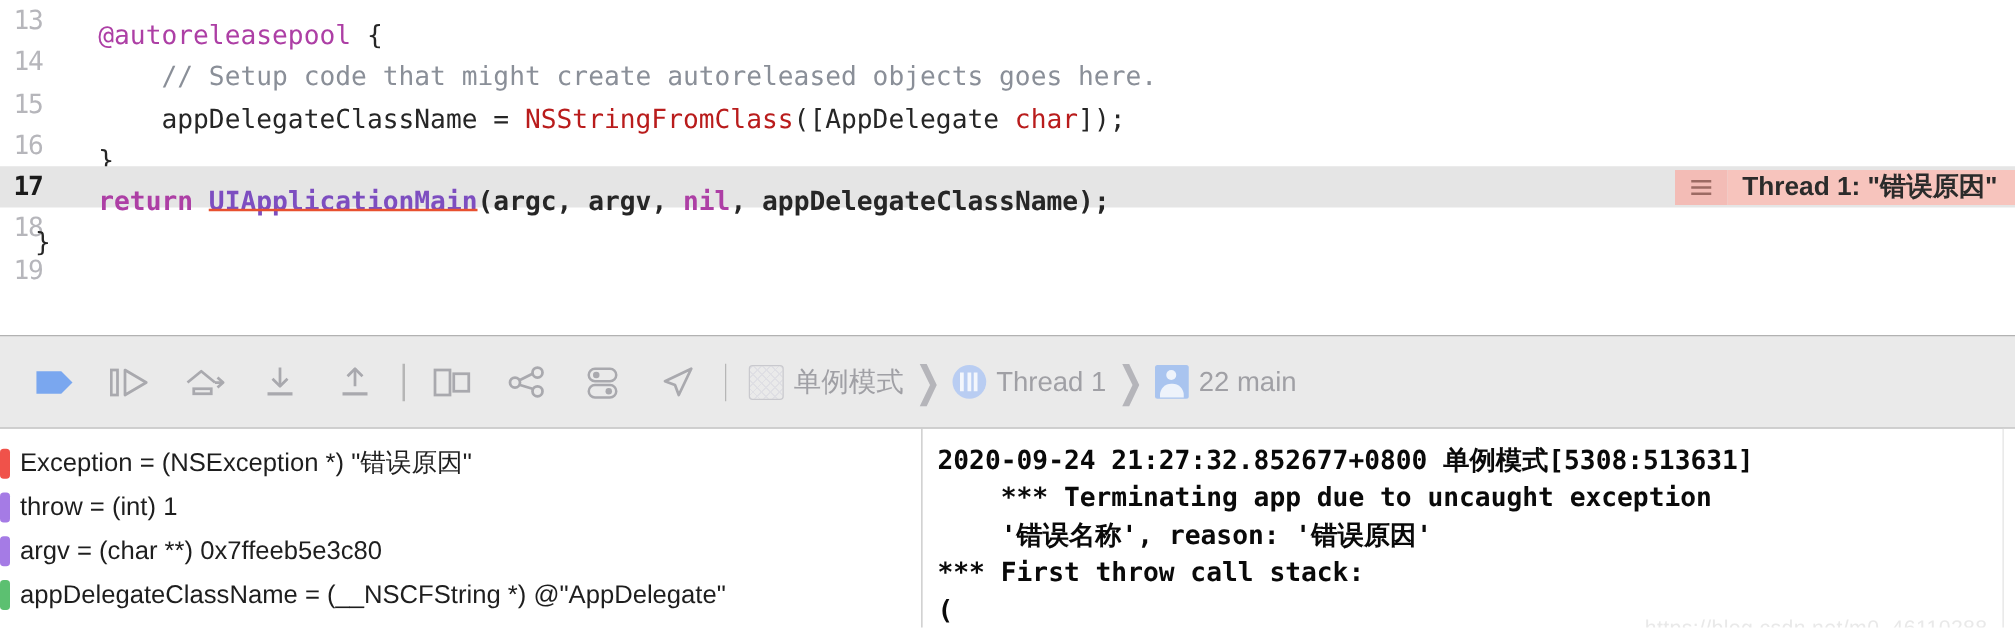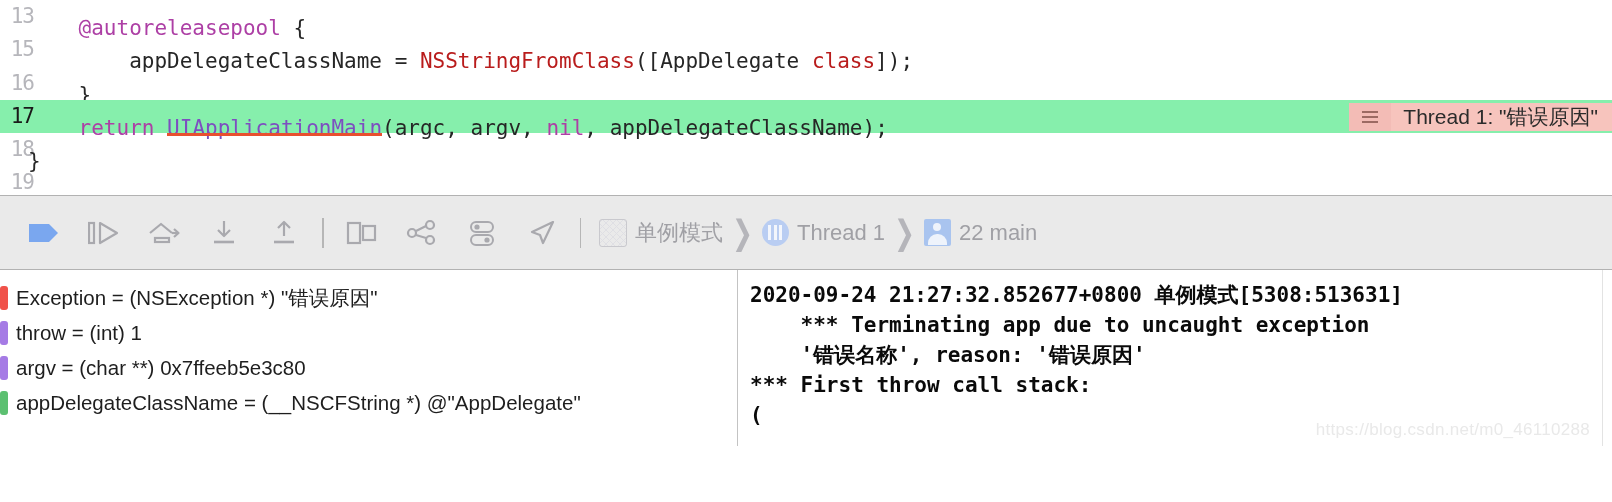--- a/index.html
+++ b/index.html
@@ -11,34 +11,35 @@
     width: 1612px;
     height: 502px;
     overflow: hidden;
     font-family: "Liberation Sans", sans-serif;
     -webkit-font-smoothing: antialiased;
   }
 
   
   .editor {
     position: relative;
-    height: 195px;
+    height: 268px;
     background: #ffffff;
     overflow: hidden;
   }
   .code-line {
     position: relative;
     height: 33.3px;
     line-height: 33.3px;
     white-space: pre;
     font-family: "DejaVu Sans Mono", monospace;
     font-size: 21px;
   }
   .code-line.highlight {
-    background: #86efac;
+    background: #e5e5e5;
+    font-weight: bold;
   }
   .gutter {
     position: absolute;
     left: -6px;
     top: 0;
     width: 40px;
     text-align: right;
     color: #b6b6bb;
     font-family: "DejaVu Sans Mono", monospace;
     font-size: 21px;
@@ -233,21 +234,22 @@
     background: #ffffff;
     border-left: 1px solid #e3e3e3;
   }
 </style>
 </head>
 <body>
 
 <div class="editor">
   <div id="code-lines">
       <div class="code-line"><span class="gutter">13</span><span class="code-text"><span class="tok-plain">    </span><span class="tok-kw">@autoreleasepool</span><span class="tok-plain"> {</span></span></div>
-      <div class="code-line"><span class="gutter">15</span><span class="code-text"><span class="tok-plain">        appDelegateClassName = </span><span class="tok-type">NSStringFromClass</span><span class="tok-plain">([AppDelegate </span><span class="tok-type">class</span><span class="tok-plain">]);</span></span></div>
+      <div class="code-line"><span class="gutter">14</span><span class="code-text"><span class="tok-plain">        </span><span class="tok-comment">// Setup code that might create autoreleased objects goes here.</span></span></div>
+      <div class="code-line"><span class="gutter">15</span><span class="code-text"><span class="tok-plain">        appDelegateClassName = </span><span class="tok-type">NSStringFromClass</span><span class="tok-plain">([AppDelegate </span><span class="tok-type">char</span><span class="tok-plain">]);</span></span></div>
       <div class="code-line"><span class="gutter">16</span><span class="code-text"><span class="tok-plain">    }</span></span></div>
       <div class="code-line highlight"><span class="gutter">17</span><span class="code-text"><span class="tok-plain">    </span><span class="tok-kw">return</span><span class="tok-plain"> </span><span class="tok-fn">UIApplicationMain</span><span class="tok-plain">(argc, argv, </span><span class="tok-kw">nil</span><span class="tok-plain">, appDelegateClassName);</span></span><div class="err-badge"><div class="err-handle"><span class="bars"><i></i><i></i><i></i></span></div><div class="err-text">Thread 1: "错误原因"</div></div></div>
       <div class="code-line"><span class="gutter">18</span><span class="code-text"><span class="tok-plain">}</span></span></div>
       <div class="code-line"><span class="gutter">19</span><span class="code-text"></span></div>
     </div>
 </div>
 
 <div class="debug-bar">
 
   <div class="dbtn">

